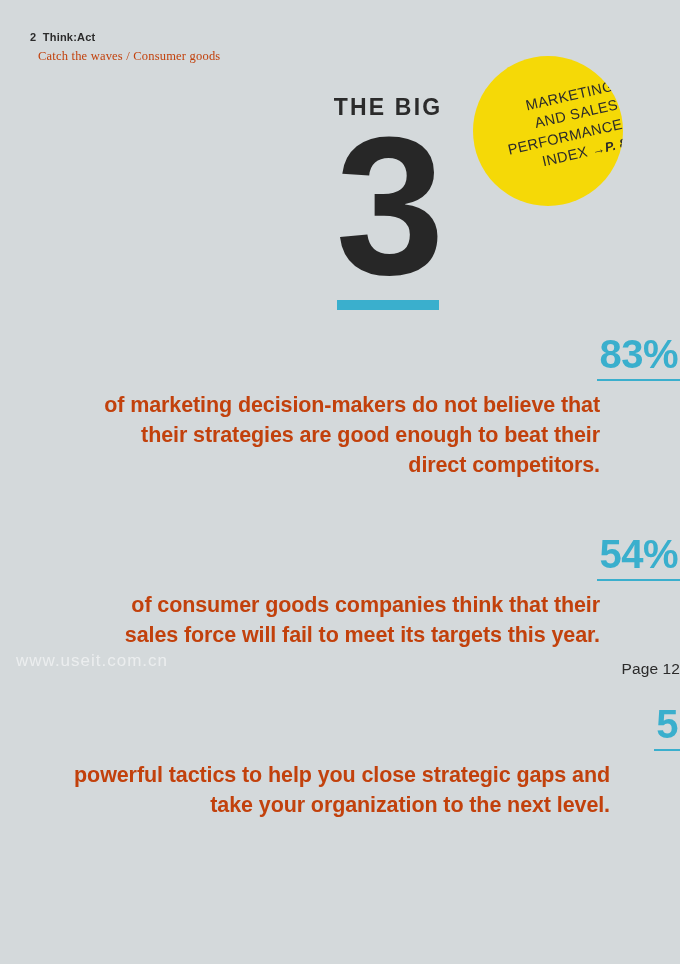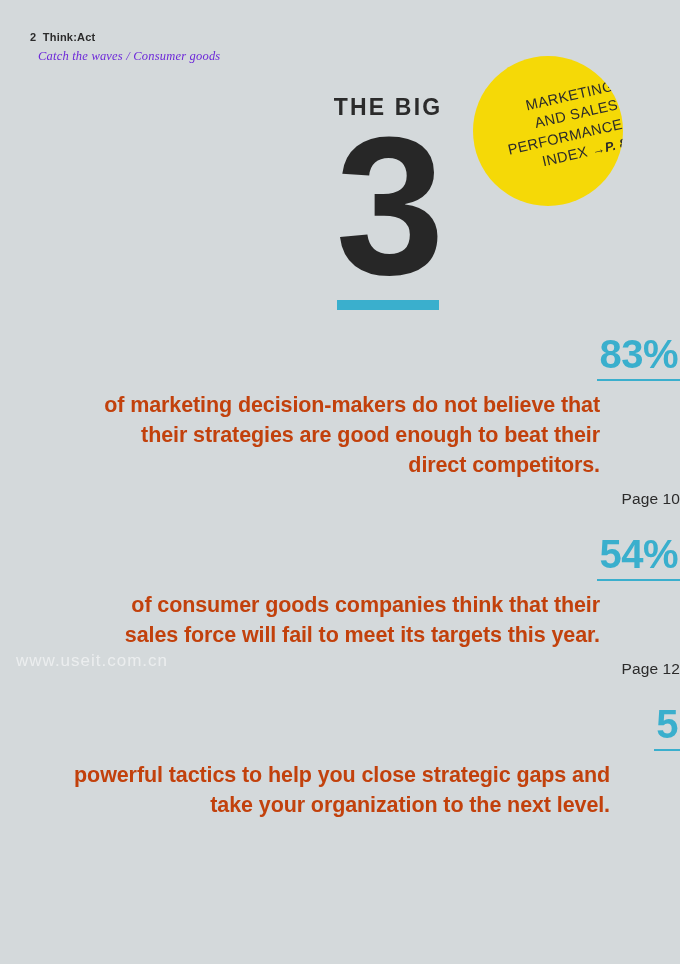--- a/index.html
+++ b/index.html
@@ -32,25 +32,24 @@
   .header-line1 {
     font-size: 11px;
     font-weight: bold;
     letter-spacing: 0.2px;
     color: #2b2b2b;
     white-space: pre;
   }
   .header-line2 {
     font-family: "Liberation Serif", serif;
     font-size: 12.5px;
-    color: #6d28d9;
+    color: #c2410c;
     margin-top: 6px;
     margin-left: 8px;
     letter-spacing: 0.2px;
-    font-style: italic;
   }
 
   
   .badge {
     position: absolute;
     left: 473px;
     top: 56px;
     width: 150px;
     height: 150px;
     border-radius: 50%;
@@ -184,21 +183,20 @@
 
   <div class="bigblock">
     <div class="big-kicker">THE BIG</div>
     <div class="big-number">3</div>
     <div class="big-rule"></div>
   </div>
 
   <div class="stat stat-1">
     <div class="stat-value">83%</div>
     <div class="stat-body">of marketing decision-makers do not believe that their strategies are good enough to beat their direct competitors.</div>
-    <div class="stat-page">Page 10</div>
   </div>
 
   <div class="stat stat-2">
     <div class="stat-value">54%</div>
     <div class="stat-body">of consumer goods companies think that their sales force will fail to meet its targets this year.</div>
     <div class="stat-page">Page 12</div>
   </div>
 
   <div class="stat stat-3">
     <div class="stat-value">5</div>

